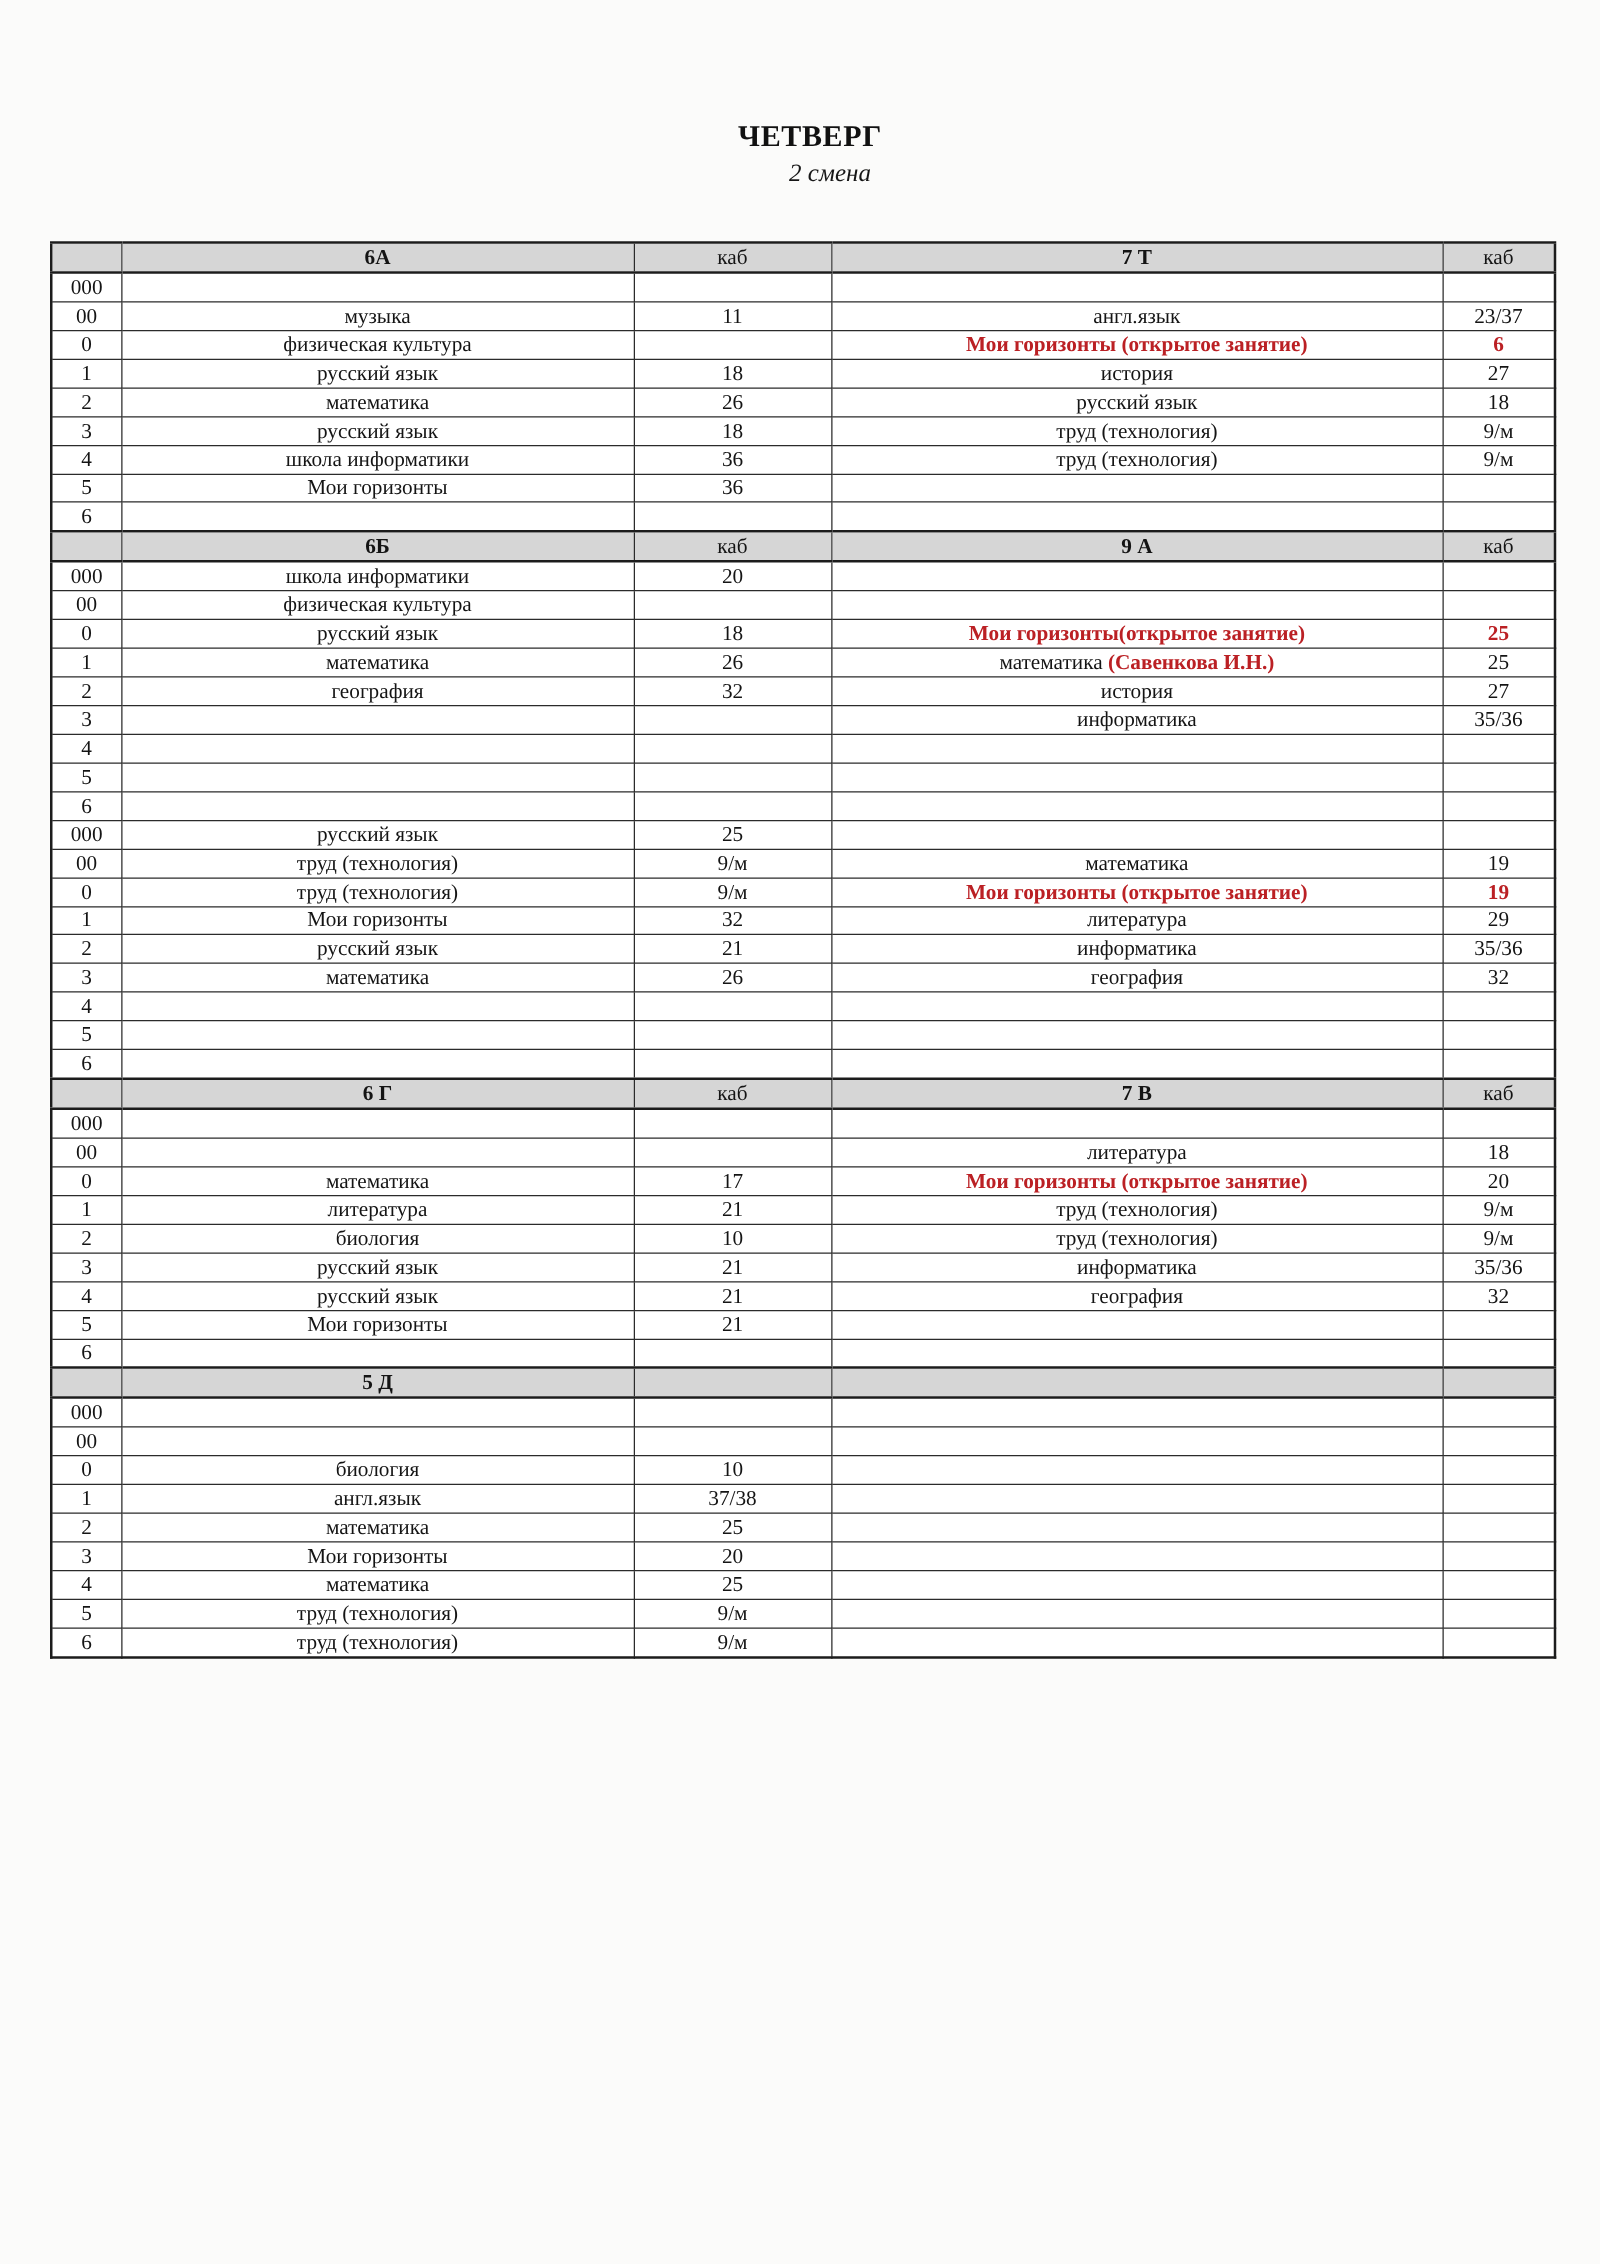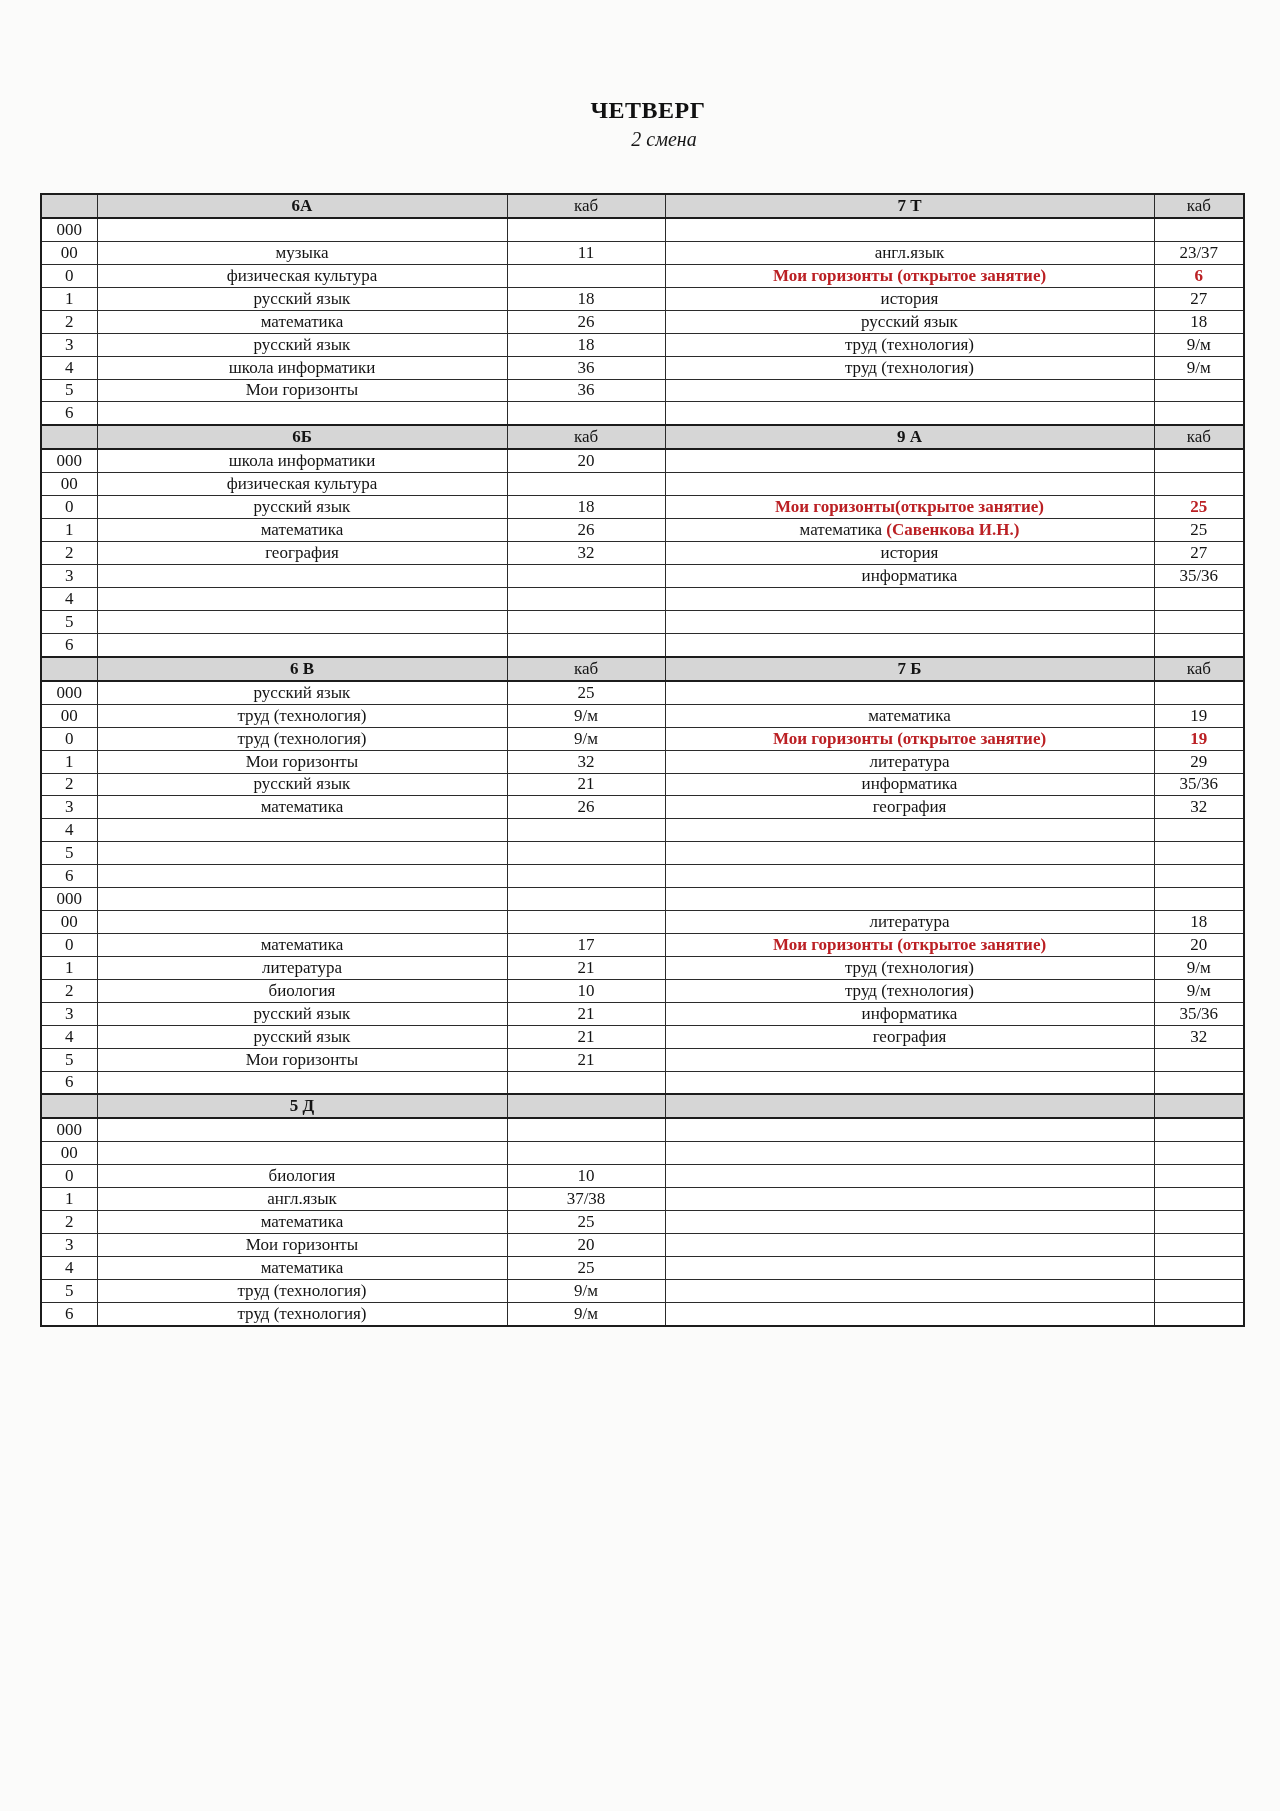--- a/index.html
+++ b/index.html
@@ -194,27 +194,20 @@
         <td></td>
         <td></td>
       </tr>
       <tr>
         <td class="num-cell">6</td>
         <td></td>
         <td></td>
         <td></td>
         <td></td>
       </tr>
-      <tr class="sec-header">
-        <td></td>
-        <td class="cls">6 В</td>
-        <td class="kab-lbl">каб</td>
-        <td class="cls">7 Б</td>
-        <td class="kab-lbl">каб</td>
-      </tr>
       <tr>
         <td class="num-cell">000</td>
         <td>русский язык</td>
         <td>25</td>
         <td></td>
         <td></td>
       </tr>
       <tr>
         <td class="num-cell">00</td>
         <td>труд (технология)</td>
@@ -264,20 +257,27 @@
         <td></td>
         <td></td>
       </tr>
       <tr>
         <td class="num-cell">6</td>
         <td></td>
         <td></td>
         <td></td>
         <td></td>
       </tr>
+      <tr class="sec-header">
+        <td></td>
+        <td class="cls">6 Г</td>
+        <td class="kab-lbl">каб</td>
+        <td class="cls">7 В</td>
+        <td class="kab-lbl">каб</td>
+      </tr>
       <tr>
         <td class="num-cell">000</td>
         <td></td>
         <td></td>
         <td></td>
         <td></td>
       </tr>
       <tr>
         <td class="num-cell">00</td>
         <td></td>

